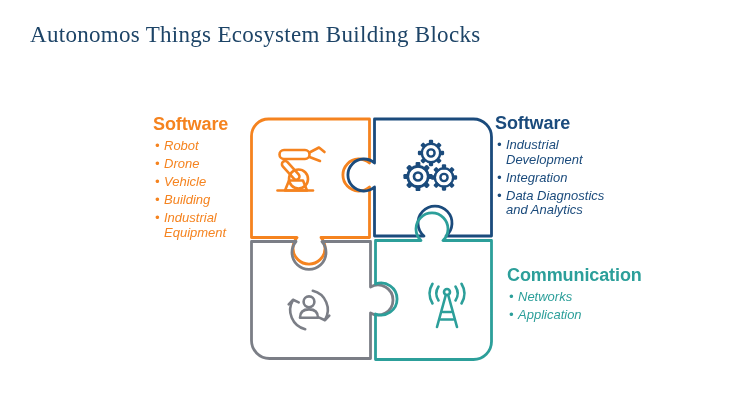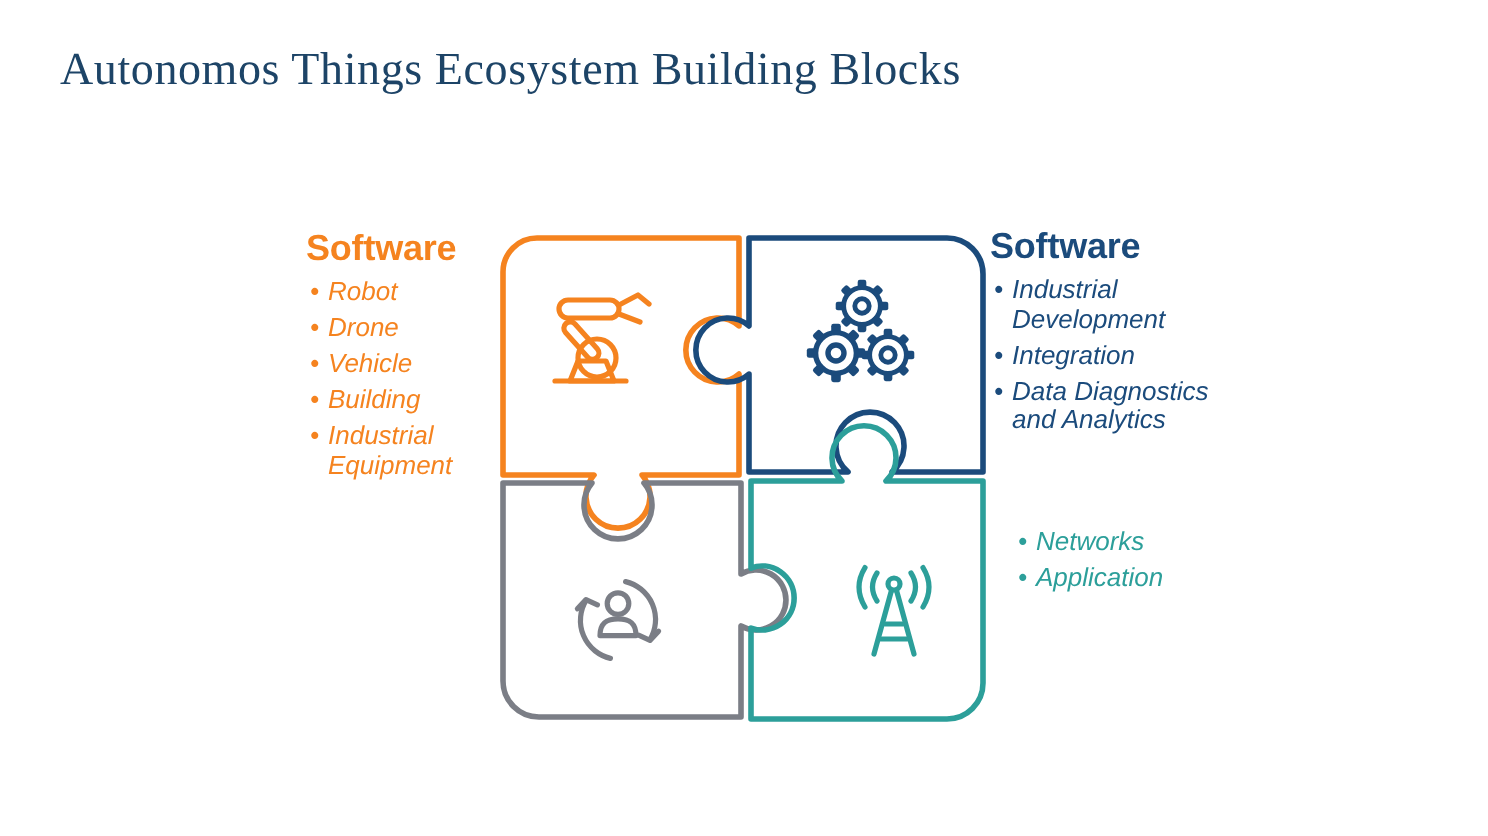--- a/index.html
+++ b/index.html
@@ -136,19 +136,20 @@
     <h2>Software</h2>
     <ul>
       <li><span>Industrial Development</span></li>
       <li><span>Integration</span></li>
       <li><span>Data Diagnostics and Analytics</span></li>
     </ul>
   </div>
 
 
   <div class="tblock communication" style="left:507px;top:264px;width:180px;">
+    <h2>Communication</h2>
     <ul>
       <li><span>Networks</span></li>
       <li><span>Application</span></li>
     </ul>
   </div>
 
 </div>
 
 </body></html>

